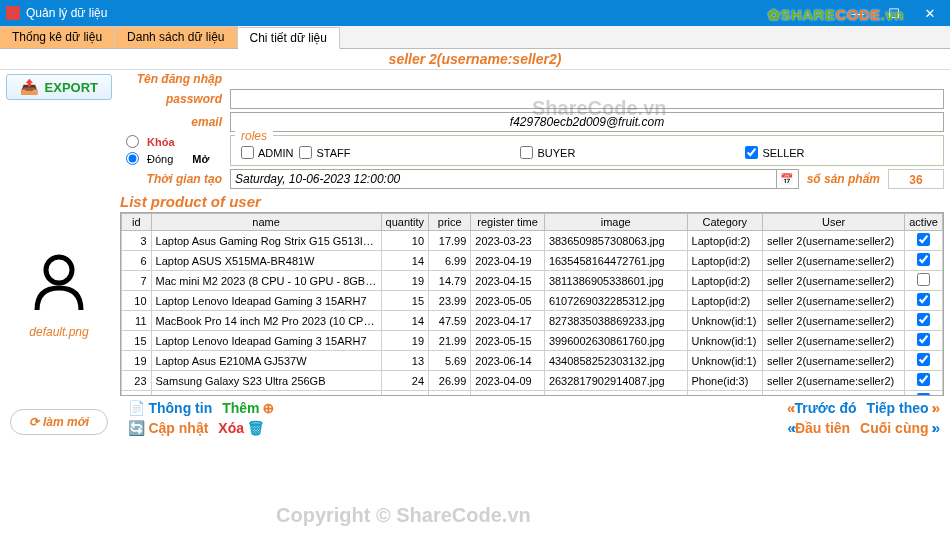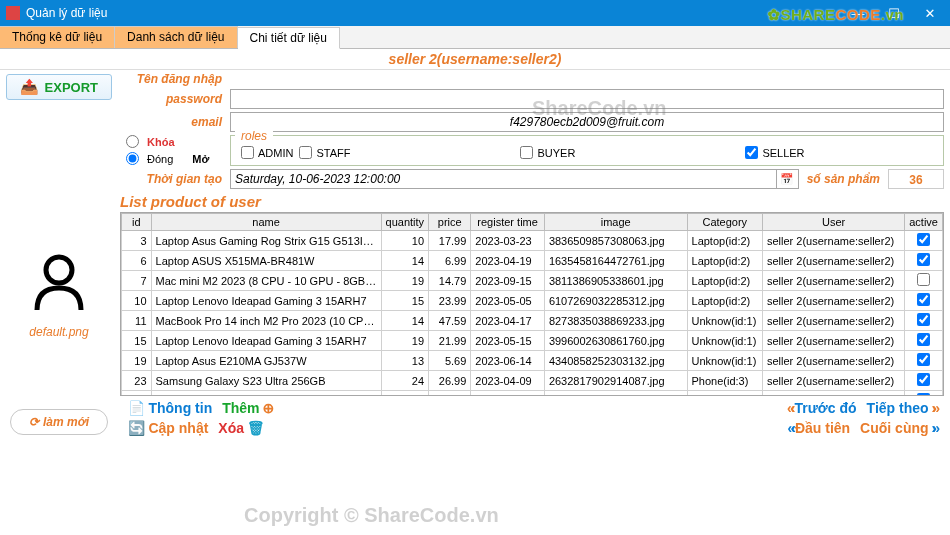--- a/index.html
+++ b/index.html
@@ -57,21 +57,21 @@
 .colid{width:32px;} .colname{width:230px; max-width:230px;} .colqty{width:44px;} .colprice{width:44px;} .colreg{width:76px;} .colimg{width:148px;} .colcat{width:76px;} .coluser{width:144px;} .colact{width:34px;}
 
 .footer { display:flex; align-items:center; padding:4px 8px; gap:14px; justify-content:space-between;}
 .footer .grp { display:flex; gap:10px; align-items:center;}
 .footer .fbtn { font-weight:bold; font-size:14px; display:flex; align-items:center; gap:3px;}
 .c-blue{color:#0b7dd4;} .c-green{color:#17a52c;} .c-orange{color:#e97c2c;} .c-red{color:#d33;}
 .arrows{display:inline-block; letter-spacing:-4px; font-weight:bold;}
 
 .watermark{position:absolute; color:rgba(120,120,120,0.35); font-size:20px; font-weight:bold; pointer-events:none;}
 .wm1{top:97px; left:532px;}
-.wm2{top:504px; left:244px;}
+.wm2{top:504px; left:276px;}
 .logo-wm{position:absolute; top:6px; right:46px; font-size:15px; font-weight:bold; letter-spacing:0.5px; pointer-events:none; text-shadow:0 0 2px #fff;}
 .logo-wm .g{color:#6fae1d;} .logo-wm .o{color:#e97c2c;}
 </style>
 </head>
 <body>
 
 <div class="titlebar">
   <div class="ttl">
     <span style="width:14px;height:14px;background:#d44;"></span>
     <span>Quản lý dữ liệu</span>
@@ -206,21 +206,21 @@
               <td class="colimg">1635458164472761.jpg</td>
               <td class="colcat">Laptop(id:2)</td>
               <td class="coluser">seller 2(username:seller2)</td>
               <td class="chk colact"><input type="checkbox" checked="" style=""></td>
             </tr>
             <tr>
               <td class="num colid">7</td>
               <td class="colname">Mac mini M2 2023 (8 CPU - 10 GPU - 8GB - ...</td>
               <td class="num colqty">19</td>
               <td class="num colprice">14.79</td>
-              <td class="colreg">2023-09-15</td>
+              <td class="colreg">2023-04-15</td>
               <td class="colimg">3811386905338601.jpg</td>
               <td class="colcat">Laptop(id:2)</td>
               <td class="coluser">seller 2(username:seller2)</td>
               <td class="chk colact"><input type="checkbox" style=""></td>
             </tr>
             <tr>
               <td class="num colid">10</td>
               <td class="colname">Laptop Lenovo Ideapad Gaming 3 15ARH7</td>
               <td class="num colqty">15</td>
               <td class="num colprice">23.99</td>

